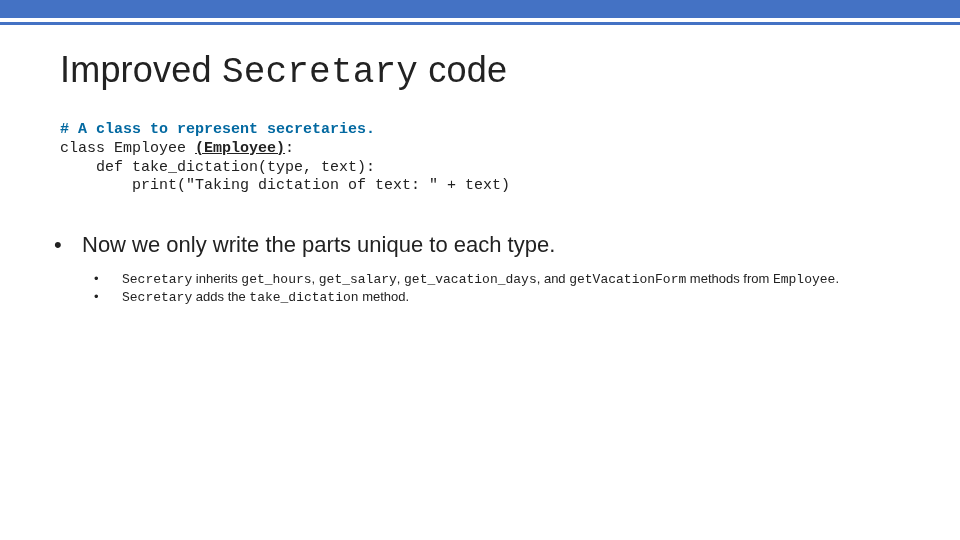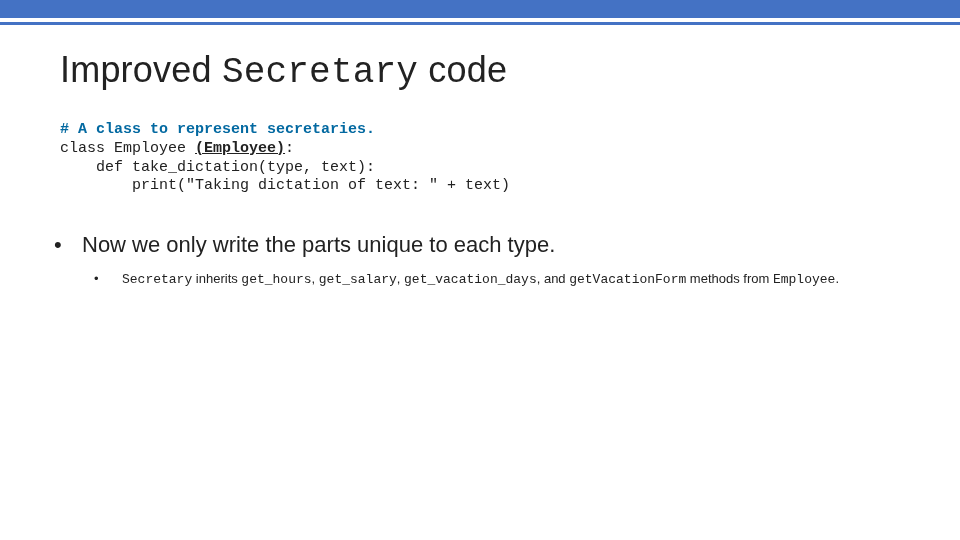--- a/index.html
+++ b/index.html
@@ -39,16 +39,19 @@
 <span>    def take_dictation(type, text):</span>
 <span>        print("Taking dictation of text: " + text)</span></div>
 
     <div class="bullets">
       <div class="b1">
         <span class="bul">•</span><span>Now we only write the parts unique to each type.</span>
       </div>
       <div class="b2">
         <span class="bul">•</span><span class="mono-inline">Secretary</span><span> inherits </span><span class="mono-inline">get_hours</span><span>, </span><span class="mono-inline">get_salary</span><span>, </span><span class="mono-inline">get_vacation_days</span><span>, and </span><span class="mono-inline">getVacationForm</span><span> methods from </span><span class="mono-inline">Employee</span><span>.</span>
       </div>
+      <div class="b2">
+        <span class="bul">•</span><span class="mono-inline">Secretary</span><span> adds the </span><span class="mono-inline">take_dictation</span><span> method.</span>
+      </div>
     </div>
 
   </div>
 </div>
 
 </body></html>

